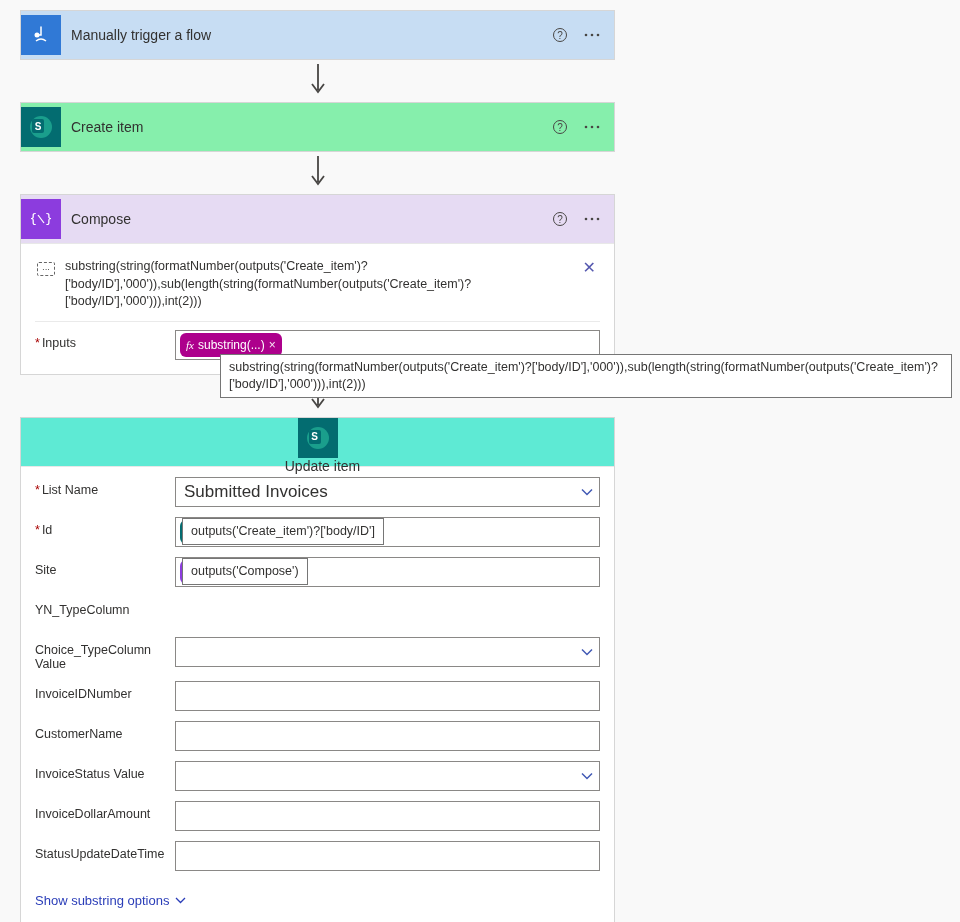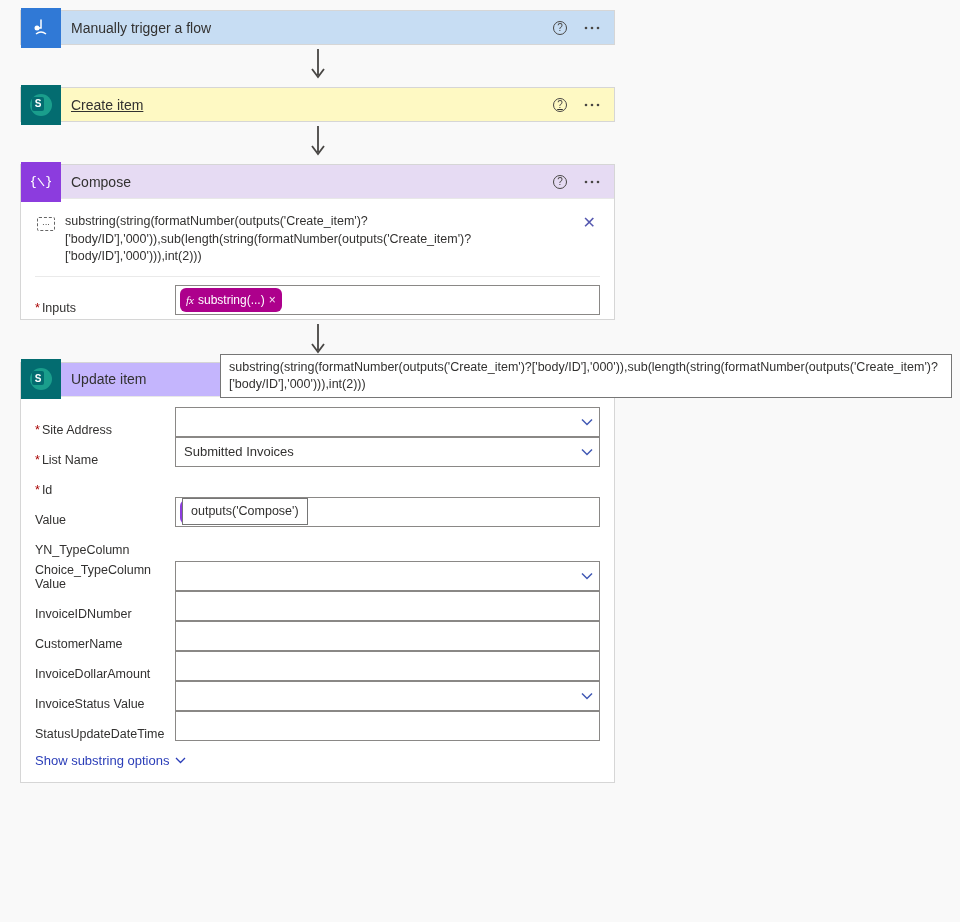--- a/index.html
+++ b/index.html
@@ -23,21 +23,21 @@
     }
     .card {
       width: 595px;
       border: 1px solid #d6d6d6;
       background: #fff;
       position: relative;
     }
     .card-header {
       display: flex;
       align-items: center;
-      height: 33px;
+      height: 48px;
     }
     .card-icon {
       width: 40px;
       height: 40px;
       display: flex;
       align-items: center;
       justify-content: center;
       flex-shrink: 0;
     }
     .card-title {
@@ -66,25 +66,25 @@
       width: 14px;
       height: 14px;
       display: flex;
       align-items: center;
       justify-content: center;
       font-size: 10px;
     }
     
     .card-trigger .card-header { background: #c7ddf3; }
     .card-trigger .card-icon { background: #3079d6; color: #fff; }
-    .card-create .card-header { background: #fef9c3; text-decoration: underline; }
+    .card-create .card-header { background: #86efac; }
     .card-create .card-icon { background: #036C70; color: #fff; }
     .card-compose .card-header { background: #e6dbf3; }
     .card-compose .card-icon { background: #8C3CDE; color: #fff; }
-    .card-update .card-header { background: #c4b5fd; }
+    .card-update .card-header { background: #5eead4; flex-direction: column; }
     .card-update .card-icon { background: #036C70; color: #fff; }
 
     .arrow {
       width: 595px;
       display: flex;
       justify-content: center;
       padding: 4px 0;
     }
 
     .card-body {
@@ -124,21 +124,22 @@
       position: absolute;
       right: 4px;
       top: 4px;
       color: #5558af;
       font-size: 16px;
       cursor: pointer;
     }
 
     .form-row {
       display: flex;
-      align-items: flex-end;
+      align-items: flex-start;
+      margin-bottom: 10px;
       min-height: 30px;
     }
     .form-label {
       width: 140px;
       flex-shrink: 0;
       padding-top: 6px;
       font-size: 12.5px;
       color: #323130;
     }
     .required::before {
@@ -158,21 +159,21 @@
     }
     .form-field.with-chev { padding-right: 24px; }
     .chev-down {
       position: absolute;
       right: 6px;
       top: 50%;
       transform: translateY(-50%);
       color: #4159b5;
     }
     .field-text {
-      font-size: 13px;
+      font-size: 17px;
       padding-left: 4px;
     }
 
     .token {
       display: inline-flex;
       align-items: center;
       height: 24px;
       padding: 0 6px 0 2px;
       border-radius: 6px;
       font-size: 12px;
@@ -358,41 +359,47 @@
           <svg width="16" height="4" viewBox="0 0 16 4">
                 <circle cx="2" cy="2" r="1.3" fill="#484644"></circle>
                 <circle cx="8" cy="2" r="1.3" fill="#484644"></circle>
                 <circle cx="14" cy="2" r="1.3" fill="#484644"></circle>
               </svg>
         </div>
       </div>
     </div>
     <div class="card-body">
       <div class="form-row">
-        <div class="form-label required">Site Address</div>
-        <div class="form-field with-chev">
-          <span class="chev-down"><svg width="12" height="8" viewBox="0 0 12 8">
-                  <path d="M1 1 L6 6 L11 1" stroke="#4159b5" stroke-width="1.5" fill="none"></path>
-                </svg></span>
-        </div>
-      </div>
-      <div class="form-row">
         <div class="form-label required">List Name</div>
         <div class="form-field with-chev">
           <span class="field-text">Submitted Invoices</span>
           <span class="chev-down"><svg width="12" height="8" viewBox="0 0 12 8">
                   <path d="M1 1 L6 6 L11 1" stroke="#4159b5" stroke-width="1.5" fill="none"></path>
                 </svg></span>
         </div>
       </div>
       <div class="form-row">
         <div class="form-label required">Id</div>
-      </div>
-      <div class="form-row">
-        <div class="form-label">Value</div>
+        <div class="form-field">
+          <span class="token token-sp">
+            <span class="tok-icon">
+                  <svg width="12" height="12" viewBox="0 0 12 12">
+                    <circle cx="6" cy="6" r="5" fill="#1a9e8c"></circle>
+                    <rect x="1" y="3" width="6" height="7" rx="1" fill="#036C70"></rect>
+                    <text x="4" y="9" font-size="6" fill="#fff" text-anchor="middle">S</text>
+                  </svg>
+                </span>
+            <span>ID</span>
+            <span class="tok-x">×</span>
+          </span>
+          <span class="tooltip tooltip-small-1">outputs('Create_item')?['body/ID']</span>
+        </div>
+      </div>
+      <div class="form-row">
+        <div class="form-label">Site</div>
         <div class="form-field">
           <span class="token token-compose">
             <span class="tok-icon">
                   <svg width="12" height="12" viewBox="0 0 12 12">
                     <text x="6" y="9" font-size="9" fill="#fff" text-anchor="middle" font-family="monospace">{}</text>
                   </svg>
                 </span>
             <span>Outputs</span>
             <span class="tok-x">×</span>
           </span>
@@ -412,32 +419,32 @@
       </div>
       <div class="form-row">
         <div class="form-label">InvoiceIDNumber</div>
         <div class="form-field"></div>
       </div>
       <div class="form-row">
         <div class="form-label">CustomerName</div>
         <div class="form-field"></div>
       </div>
       <div class="form-row">
-        <div class="form-label">InvoiceDollarAmount</div>
-        <div class="form-field"></div>
-      </div>
-      <div class="form-row">
         <div class="form-label">InvoiceStatus Value</div>
         <div class="form-field with-chev">
           <span class="chev-down"><svg width="12" height="8" viewBox="0 0 12 8">
                   <path d="M1 1 L6 6 L11 1" stroke="#4159b5" stroke-width="1.5" fill="none"></path>
                 </svg></span>
         </div>
       </div>
       <div class="form-row">
+        <div class="form-label">InvoiceDollarAmount</div>
+        <div class="form-field"></div>
+      </div>
+      <div class="form-row">
         <div class="form-label">StatusUpdateDateTime</div>
         <div class="form-field"></div>
       </div>
     </div>
     <div class="adv-options">
       <span>Show substring options</span>
       <svg width="11" height="7" viewBox="0 0 11 7">
             <path d="M1 1 L5.5 5.5 L10 1" stroke="#2a3db8" stroke-width="1.3" fill="none"></path>
           </svg>
     </div>

